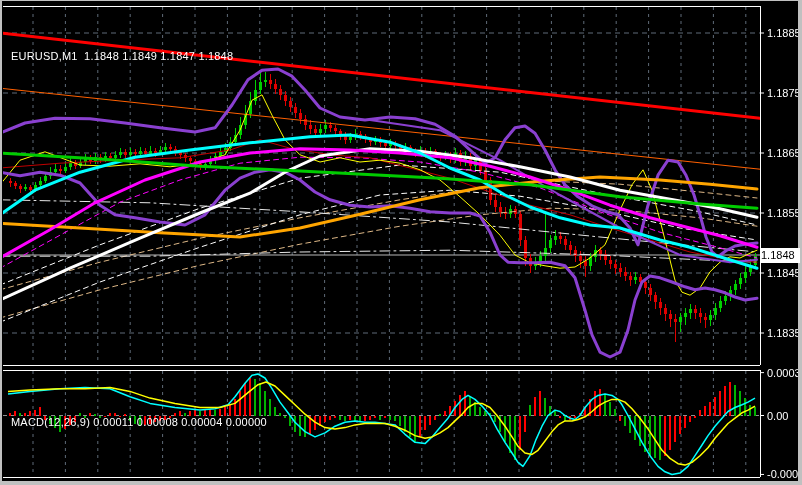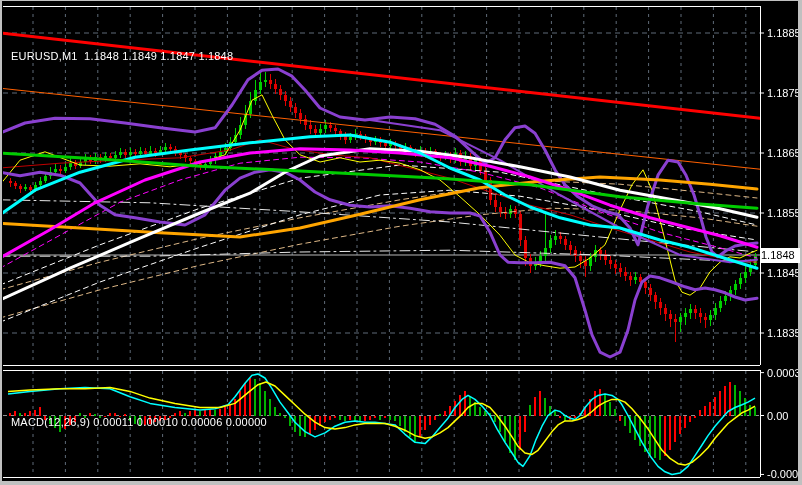--- a/index.html
+++ b/index.html
@@ -622,16 +622,16 @@
           <text x="765" y="335.99999999999363" fill="#ffffff" font-size="11px" font-family="&quot;Liberation Sans&quot;,sans-serif">1.1835</text>
           <line x1="758" y1="371.62" x2="762" y2="371.62" stroke="#ffffff"></line>
           <text x="765" y="375.62" fill="#ffffff" font-size="11px" font-family="&quot;Liberation Sans&quot;,sans-serif">0.00032</text>
           <line x1="758" y1="414.5" x2="762" y2="414.5" stroke="#ffffff"></line>
           <text x="765" y="418.5" fill="#ffffff" font-size="11px" font-family="&quot;Liberation Sans&quot;,sans-serif">0.00</text>
           <line x1="758" y1="473.46" x2="762" y2="473.46" stroke="#ffffff"></line>
           <text x="765" y="477.46" fill="#ffffff" font-size="11px" font-family="&quot;Liberation Sans&quot;,sans-serif">-0.00044</text>
         </g>
       </svg>
     <div class="ovl" id="title">EURUSD,M1  1.1848 1.1849 1.1847 1.1848</div>
-    <div class="ovl" id="macd-label">MACD(12,26,9) 0.00011 0.00010 0.00006 0.00000</div>
+    <div class="ovl" id="macd-label">MACD(12,26,9) 0.00011 0.00008 0.00004 0.00000</div>
     <div id="price-box">1.1848</div>
   </div>
 </div>
 
 </body></html>

